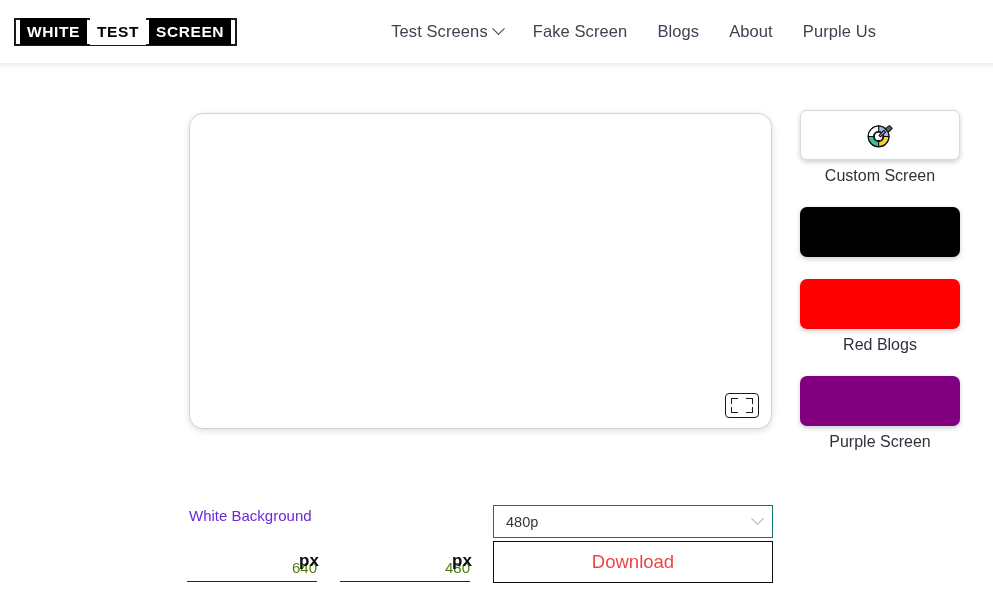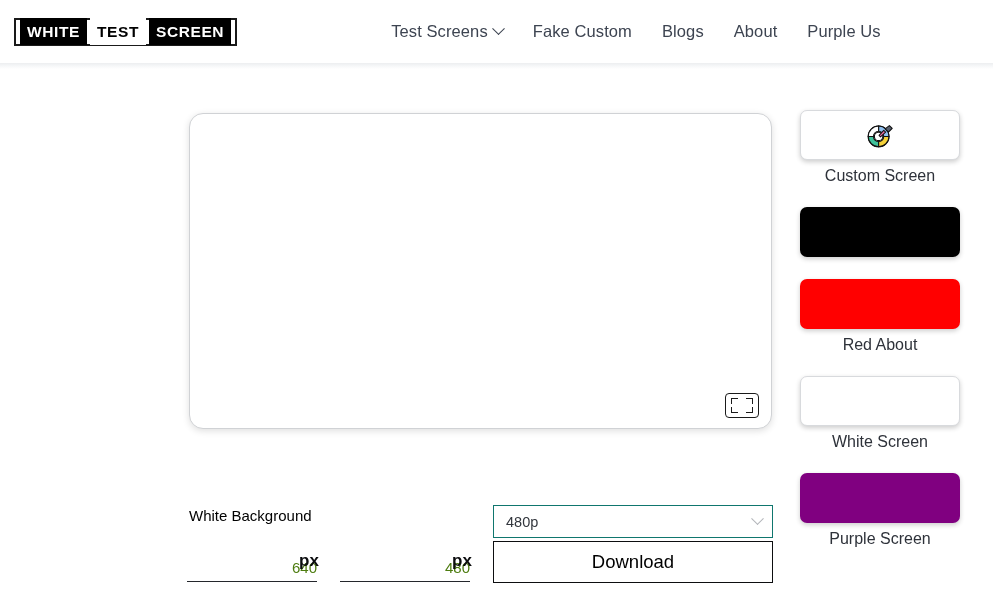--- a/index.html
+++ b/index.html
@@ -118,21 +118,21 @@
   .fullscreen-btn i.tr { top: 4px; right: 5px; border-right: 1.6px solid #1a1a1a; border-top: 1.6px solid #1a1a1a; }
   .fullscreen-btn i.bl { bottom: 4px; left: 5px; border-left: 1.6px solid #1a1a1a; border-bottom: 1.6px solid #1a1a1a; }
   .fullscreen-btn i.br { bottom: 4px; right: 5px; border-right: 1.6px solid #1a1a1a; border-bottom: 1.6px solid #1a1a1a; }
 
   
   .bg-label {
     position: absolute;
     left: 189px;
     top: 444px;
     font-size: 15px;
-    color: #000000;
+    color: #6d28d9;
   }
 
   .dim-field {
     position: absolute;
     top: 487px;
     width: 130px;
     height: 32px;
     border: none;
     border-bottom: 1.4px solid #24272c;
     display: flex;
@@ -185,21 +185,21 @@
   }
 
   .download-btn {
     position: absolute;
     left: 493px;
     top: 478px;
     width: 280px;
     height: 42px;
     border: 1.6px solid #0d0e10;
     background: #ffffff;
-    color: #000000;
+    color: #ef4444;
     font-size: 18.5px;
     font-family: "Liberation Sans", sans-serif;
     cursor: pointer;
     display: flex;
     align-items: center;
     justify-content: center;
   }
 
   
   .swatch-col {
@@ -238,21 +238,21 @@
     <span class="logo-seg light">TEST</span>
     <span class="logo-seg dark">SCREEN</span>
   </div>
 
   <nav class="main-nav">
     <div class="nav-item">
       <span>Test Screens</span>
       <span class="chev-down"></span>
     </div>
     <div class="nav-item">
-      <span>Fake Custom</span>
+      <span>Fake Screen</span>
     </div>
     <div class="nav-item">
       <span>Blogs</span>
     </div>
     <div class="nav-item">
       <span>About</span>
     </div>
     <div class="nav-item">
       <span>Purple Us</span>
     </div>
@@ -308,27 +308,23 @@
       </div>
       <div class="swatch-label">Custom Screen</div>
     </div>
 
     <div class="swatch-item">
       <div class="swatch" style="background:#000000"></div>
     </div>
 
     <div class="swatch-item">
       <div class="swatch" style="background:#ff0000"></div>
-      <div class="swatch-label">Red About</div>
-    </div>
-
-    <div class="swatch-item">
-      <div class="swatch bordered" style="background:#ffffff"></div>
-      <div class="swatch-label">White Screen</div>
-    </div>
+      <div class="swatch-label">Red Blogs</div>
+    </div>
+
 
     <div class="swatch-item">
       <div class="swatch" style="background:#800080"></div>
       <div class="swatch-label">Purple Screen</div>
     </div>
 
   </div>
 </div>
 
 </body></html>

